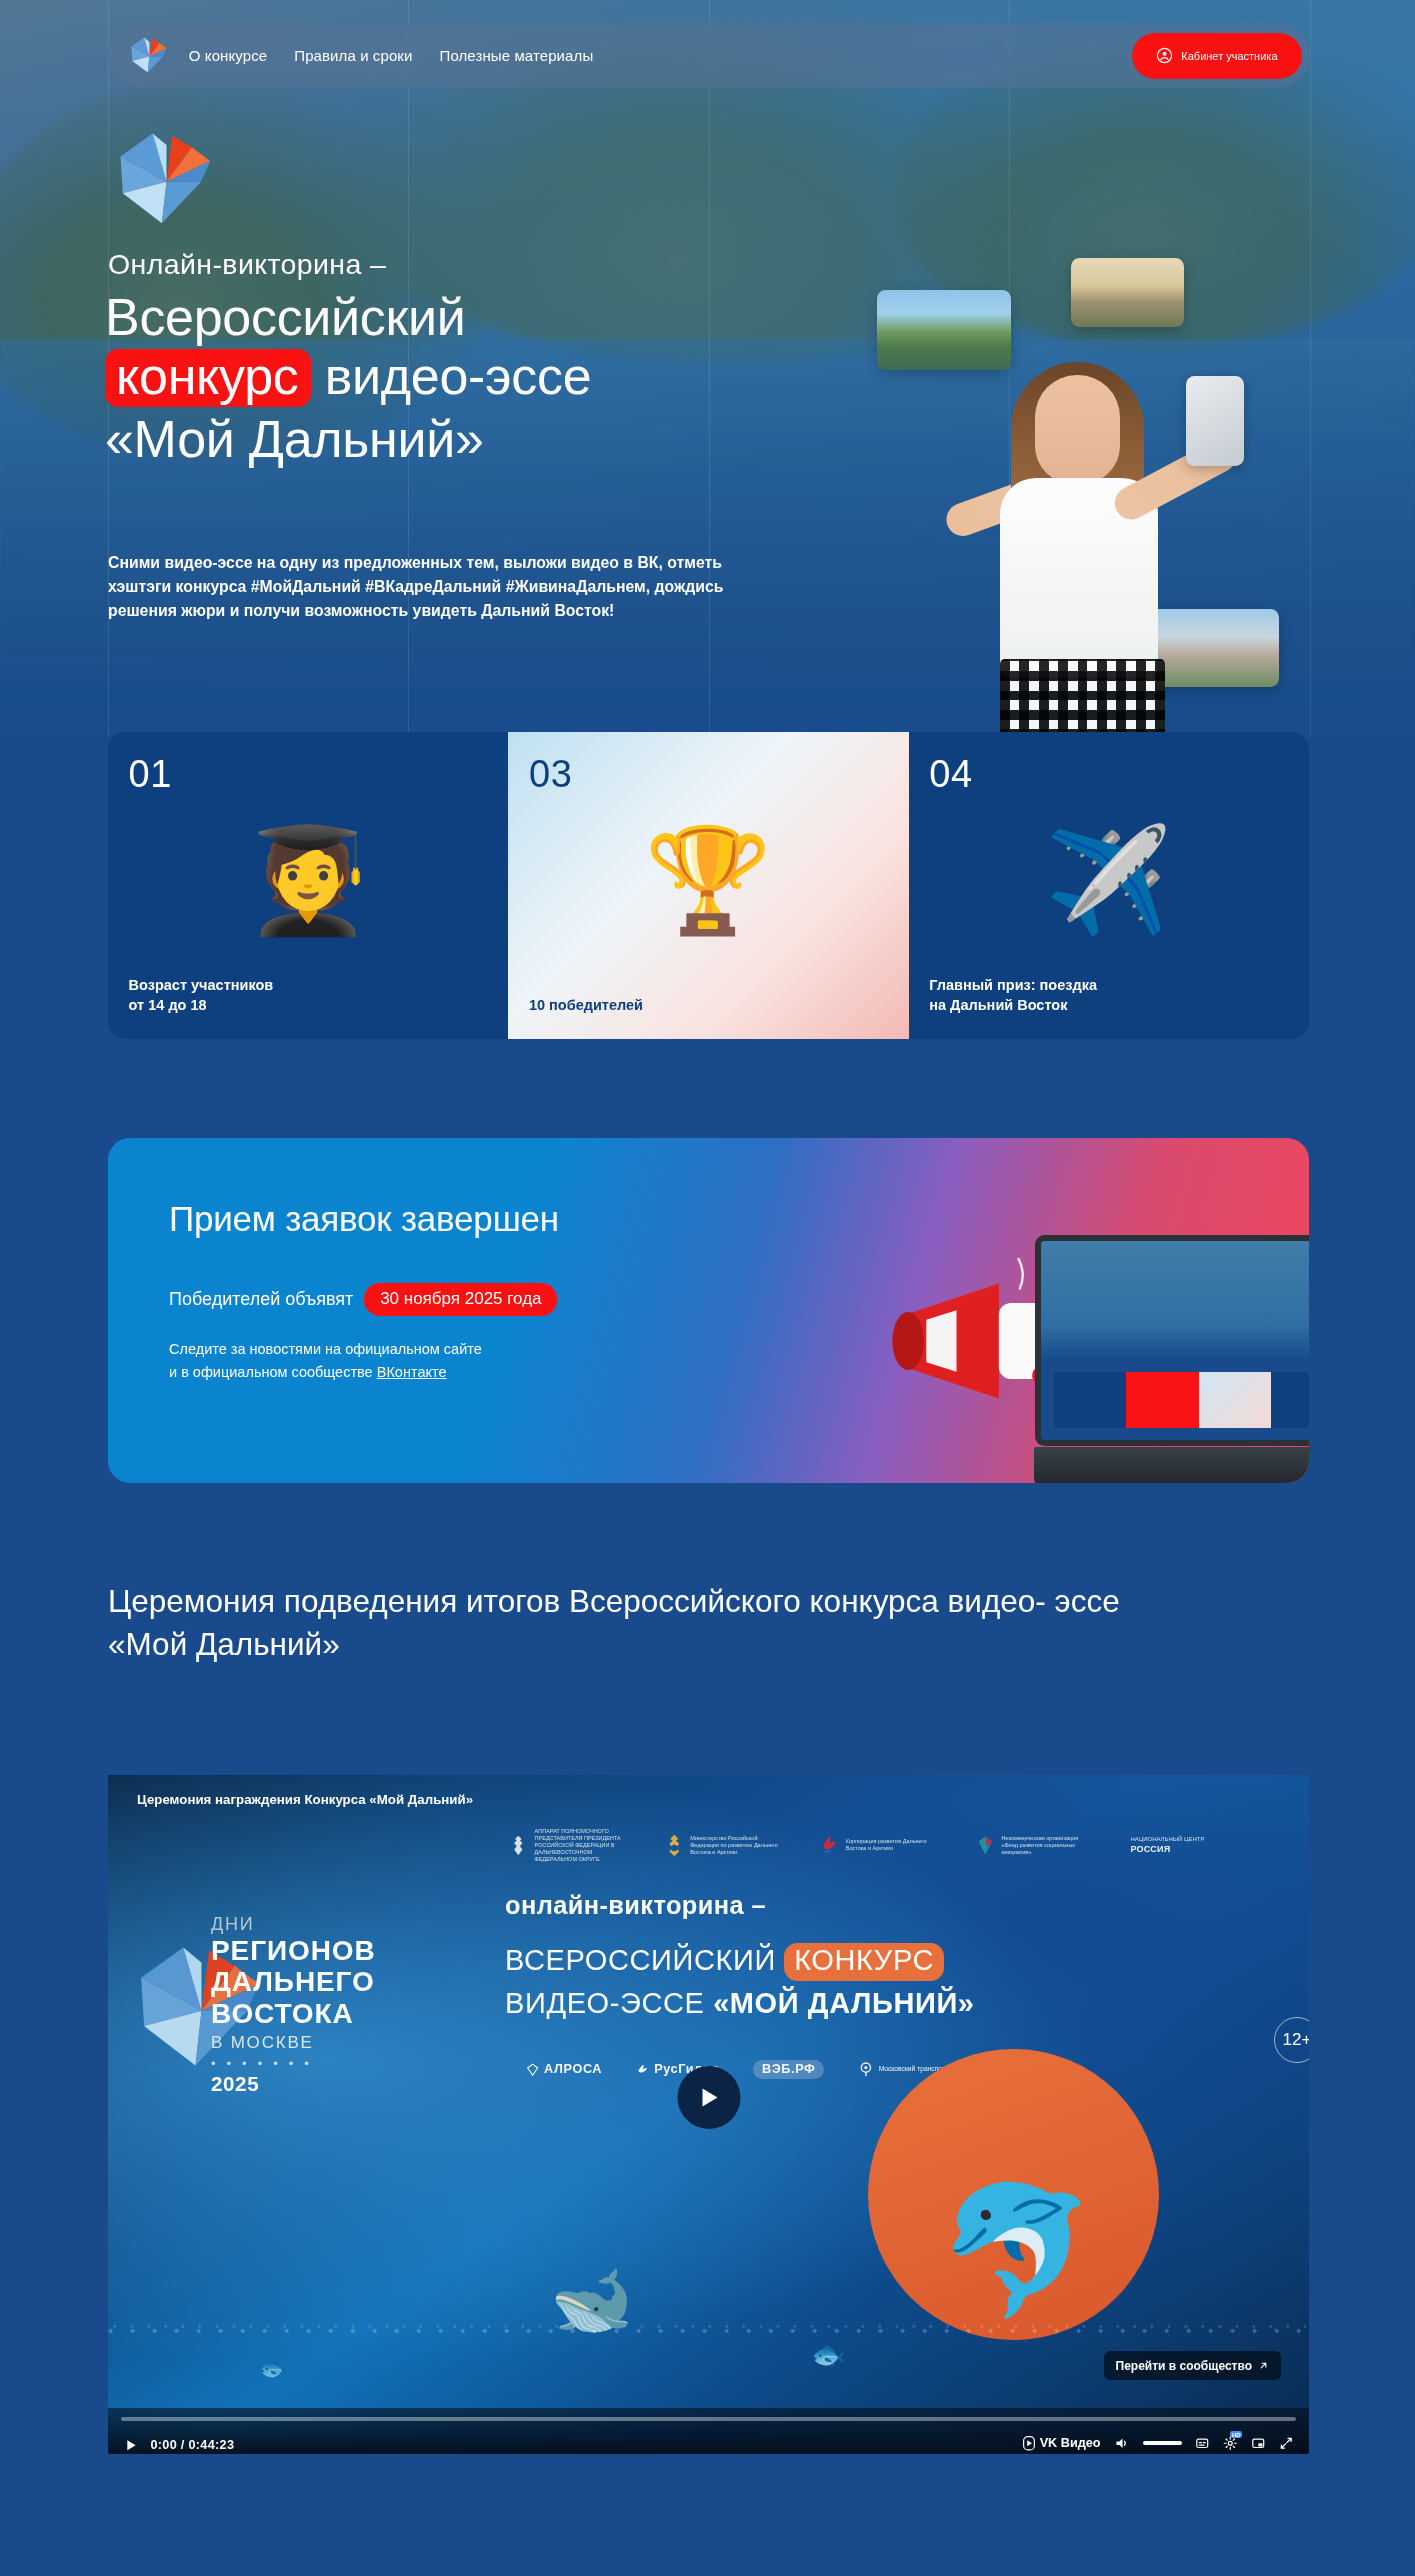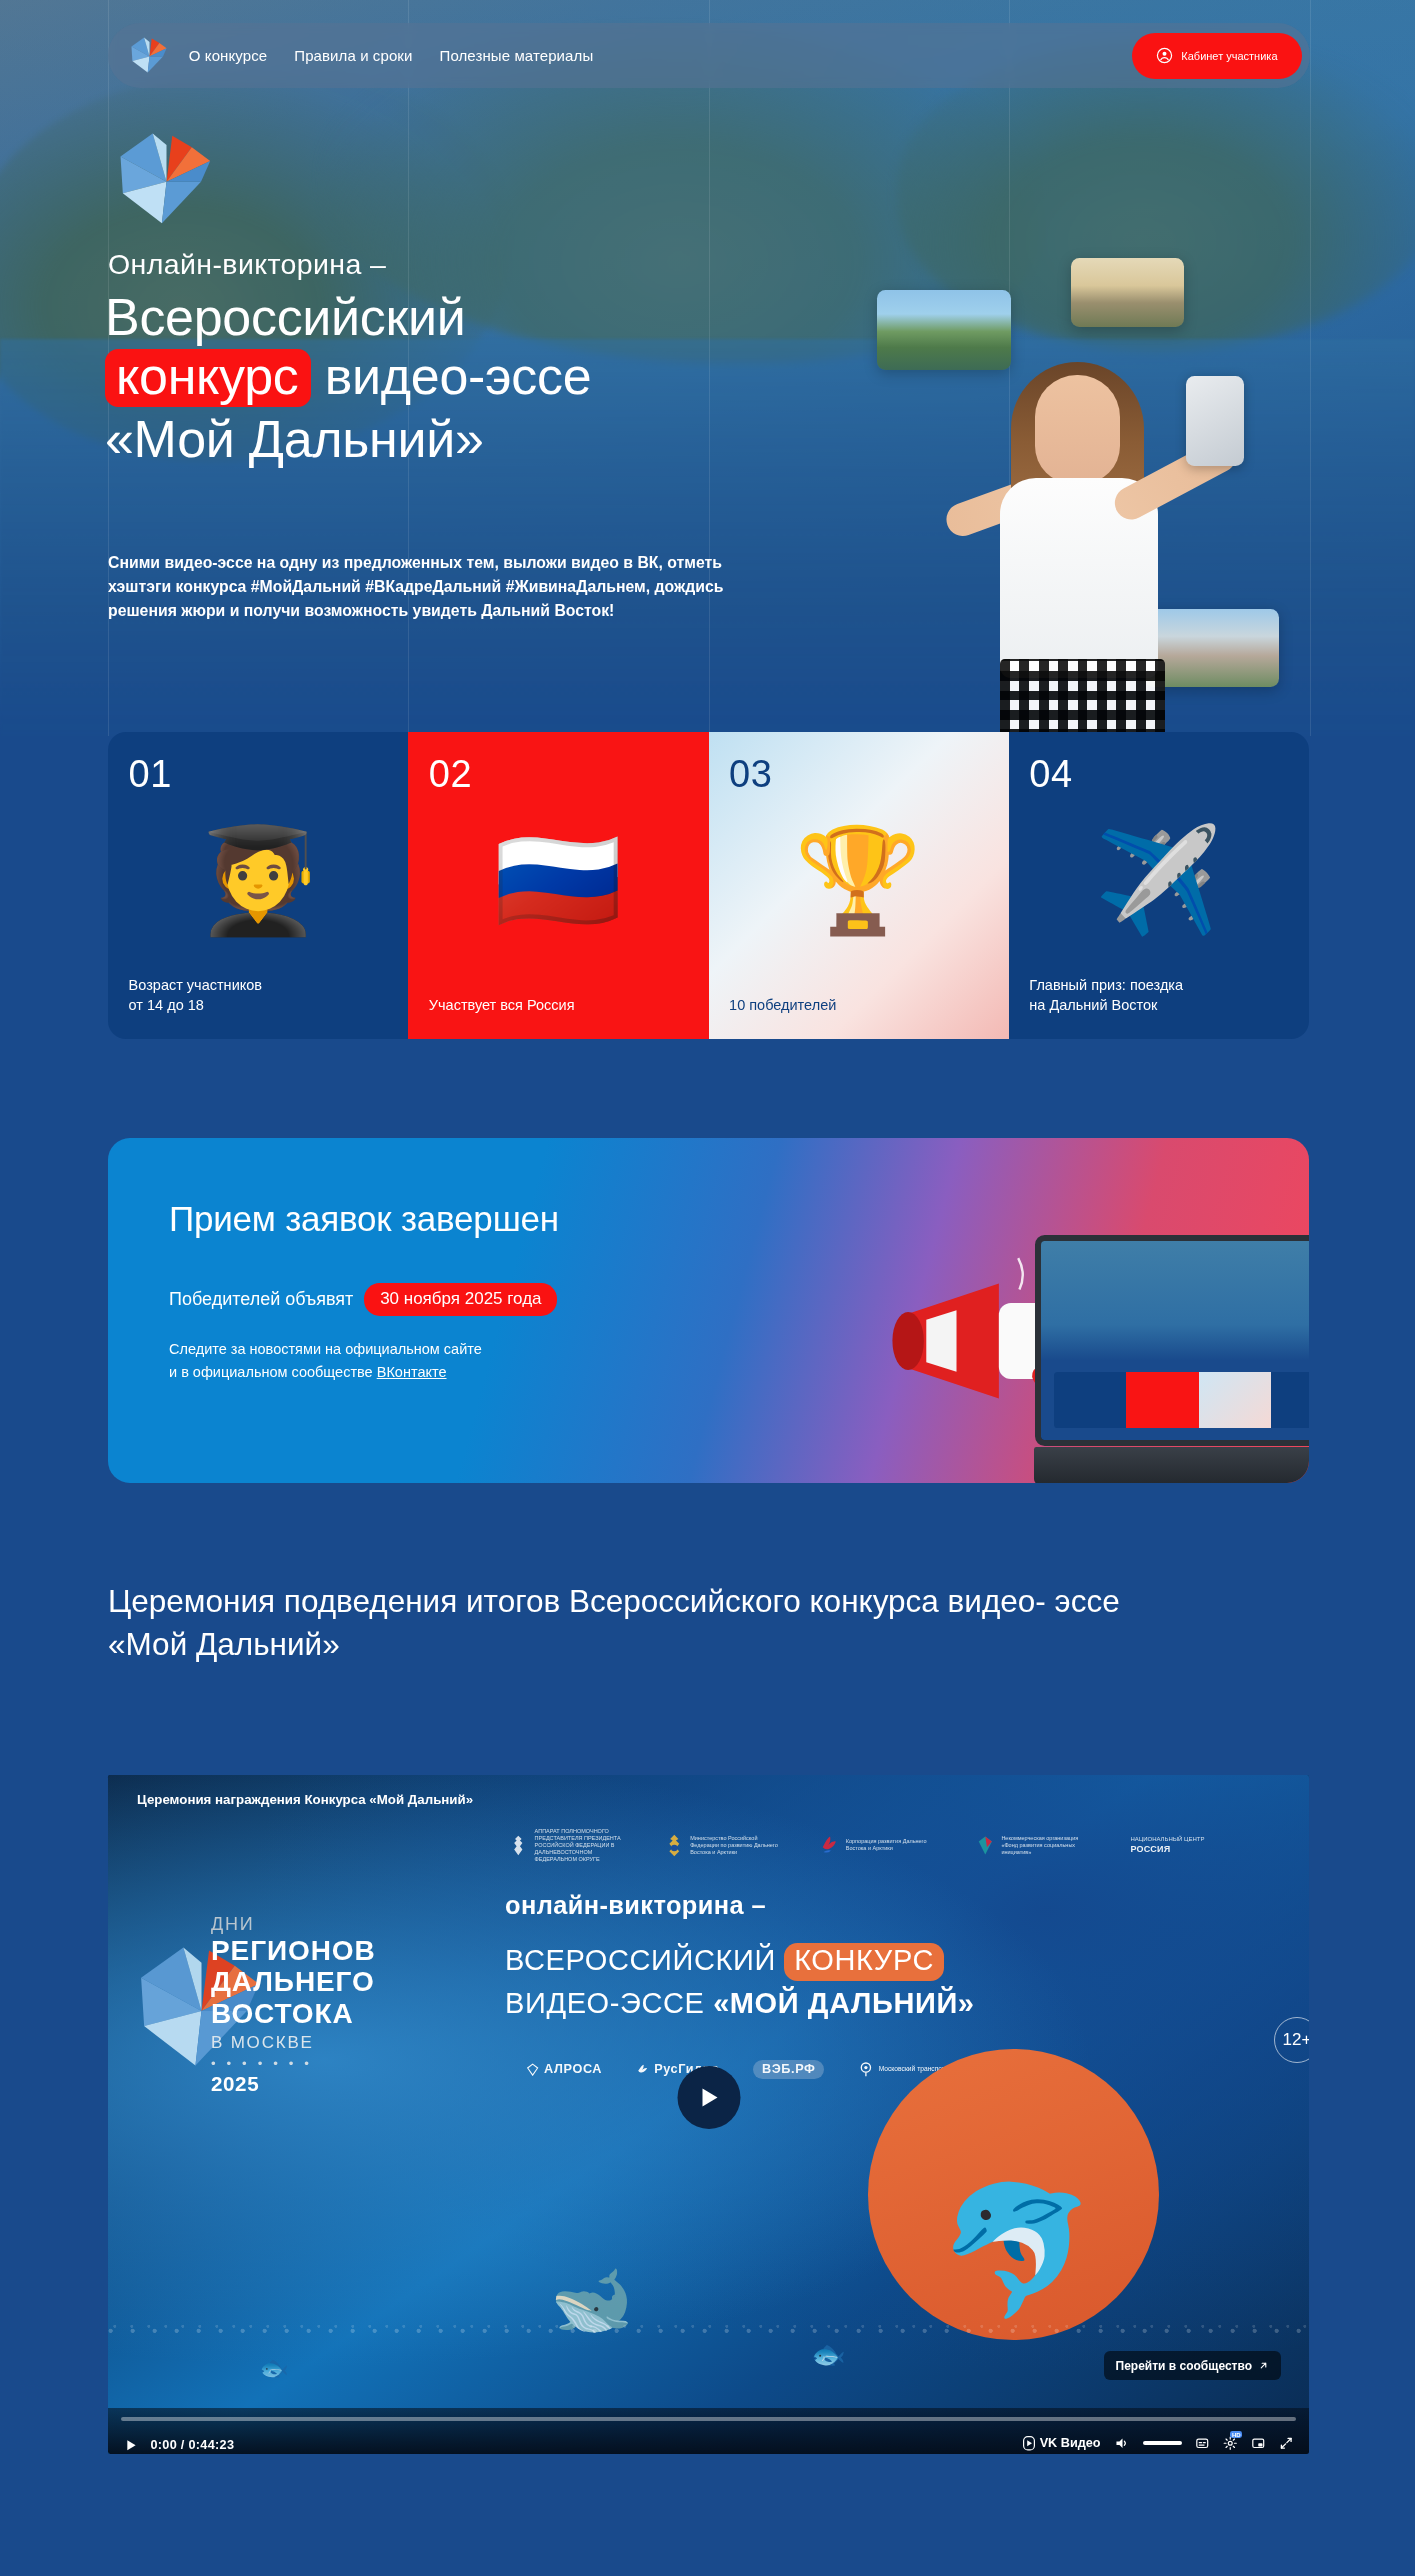--- a/index.html
+++ b/index.html
@@ -138,21 +138,21 @@
   .cards { position: absolute; left: 108px; top: 732px; width: 1201px; height: 307px;
            display: flex; border-radius: 18px; overflow: hidden; }
   .card { position: relative; flex: 1 1 0; padding: 23px 20.6px; display: flex; flex-direction: column; }
   .card.c1 { background: #0e3f7f; }
   .card.c2 { background: #f91414; }
   .card.c3 { background: linear-gradient(135deg,#bfe0f2 0%,#eef4f8 40%,#f9e3e0 70%,#f3b9b4 100%); }
   .card.c4 { background: #0e3f7f; }
   .card .num { font-size: 38px; font-weight: 400; line-height: 1; letter-spacing: 0.6px; }
   .card.c1 .num, .card.c2 .num, .card.c4 .num { color: #fff; }
   .card.c3 .num { color: #0e3f7f; }
-  .card .cap { margin-top: auto; font-size: 14.5px; line-height: 1.42; font-weight: 400; }
+  .card .cap { margin-top: auto; font-size: 14.5px; line-height: 1.42; font-weight: 700; }
   .card.c1 .cap, .card.c2 .cap, .card.c4 .cap { color: #fff; }
   .card.c3 .cap { color: #0e3f7f; }
   .card .art { position: absolute; left: 0; right: 0; top: 47px; bottom: 58px;
                display: flex; align-items: center; justify-content: center; font-size: 103px; line-height: 1; }
 
   
   .banner {
     position: absolute; left: 108px; top: 1138px; width: 1201px; height: 345px;
     border-radius: 22px; overflow: hidden;
     background: linear-gradient(105deg,#0b84d0 0%,#0b84d0 34%,#2f6fc4 52%,#8a5ec0 66%,#d94a6e 82%,#f1465c 100%);
@@ -341,25 +341,20 @@
   </div>
   <div class="hero-desc">Сними видео-эссе на одну из предложенных тем, выложи видео в ВК, отметь хэштэги конкурса #МойДальний #ВКадреДальний #ЖивинаДальнем, дождись решения жюри и получи возможность увидеть Дальний Восток!</div>
 
   <div class="cards">
     <div class="card c1">
       <div class="num">01</div>
       <div class="art">🧑‍🎓</div>
       <div class="cap" style="white-space:pre-line">Возраст участников
 от 14 до 18</div>
     </div>
-    <div class="card c2">
-      <div class="num">02</div>
-      <div class="art">🇷🇺</div>
-      <div class="cap" style="white-space:pre-line">Участвует вся Россия</div>
-    </div>
     <div class="card c3">
       <div class="num">03</div>
       <div class="art">🏆</div>
       <div class="cap" style="white-space:pre-line">10 победителей</div>
     </div>
     <div class="card c4">
       <div class="num">04</div>
       <div class="art">✈️</div>
       <div class="cap" style="white-space:pre-line">Главный приз: поездка
 на Дальний Восток</div>

